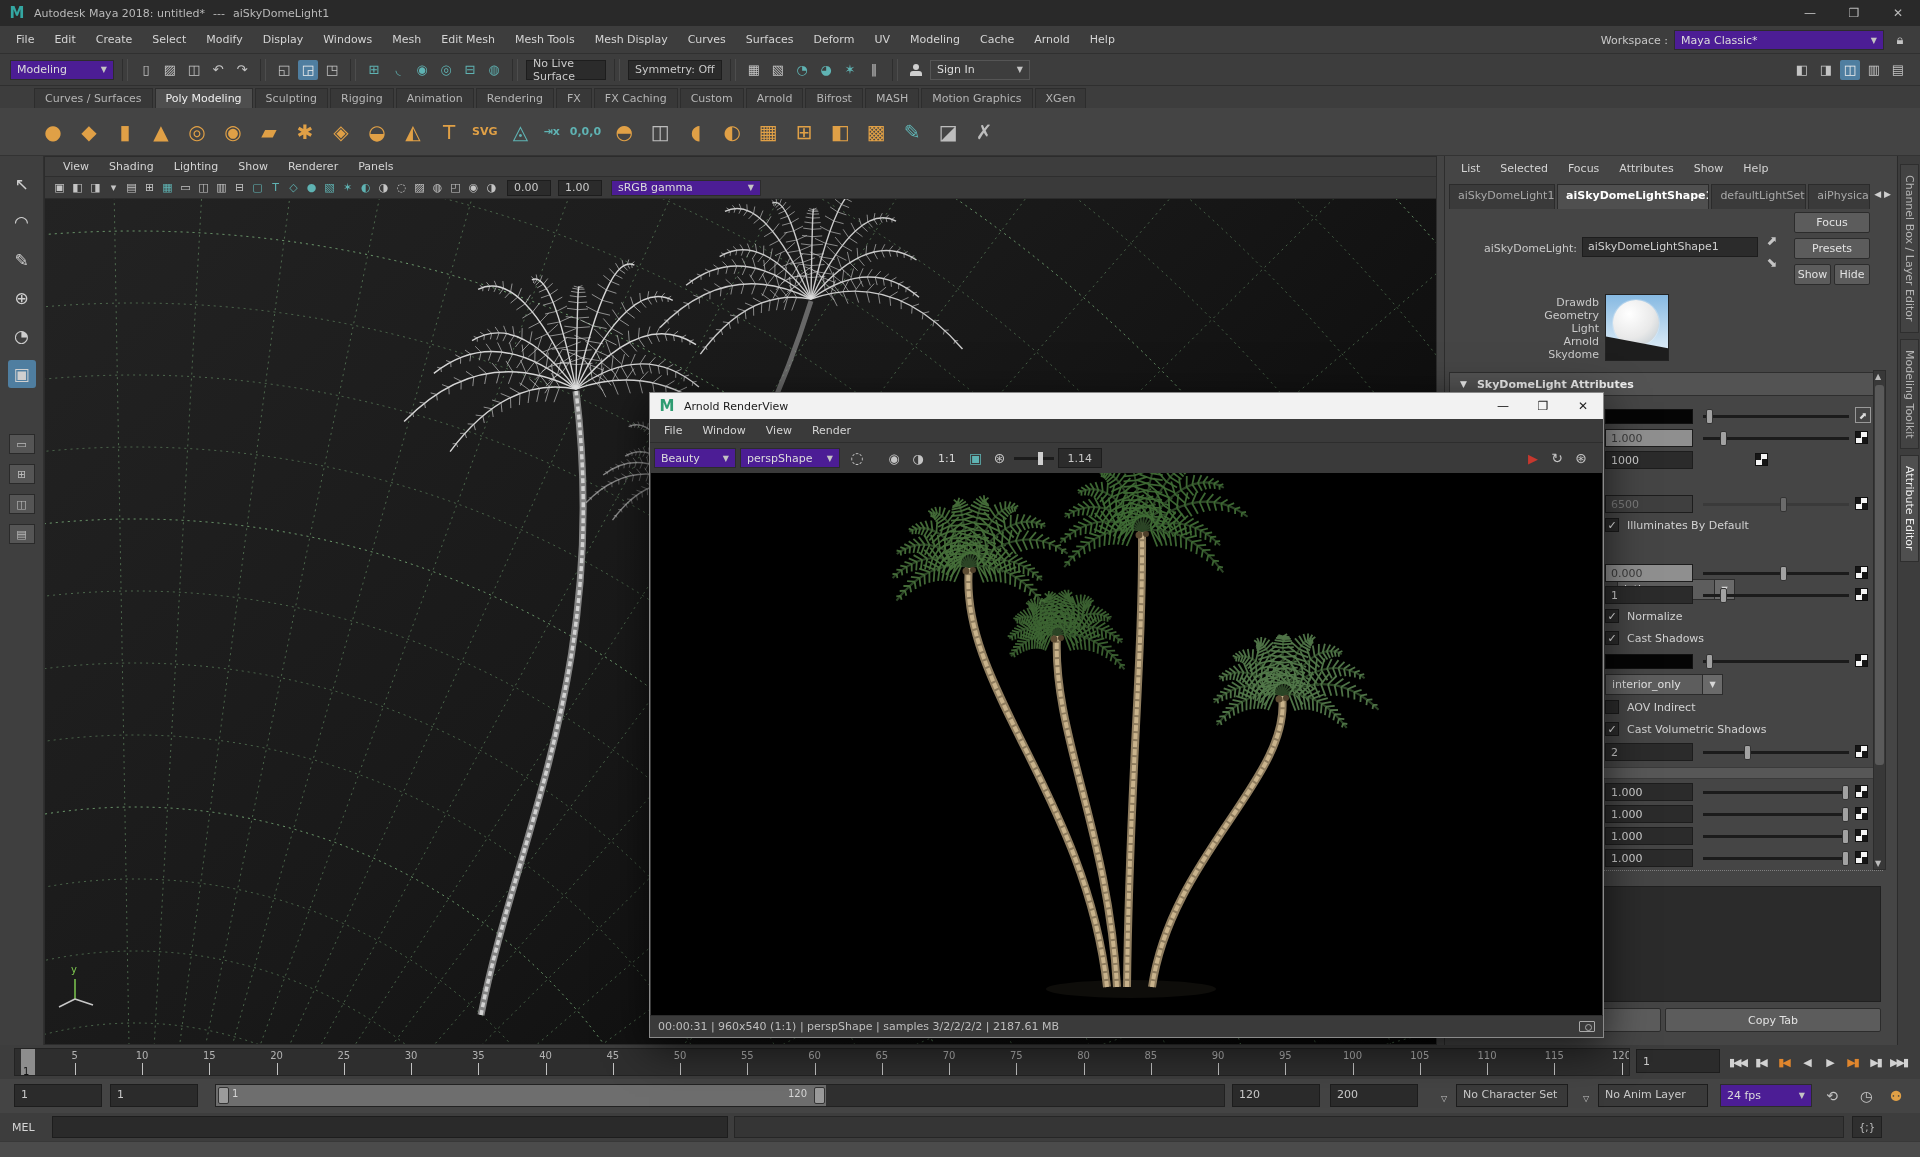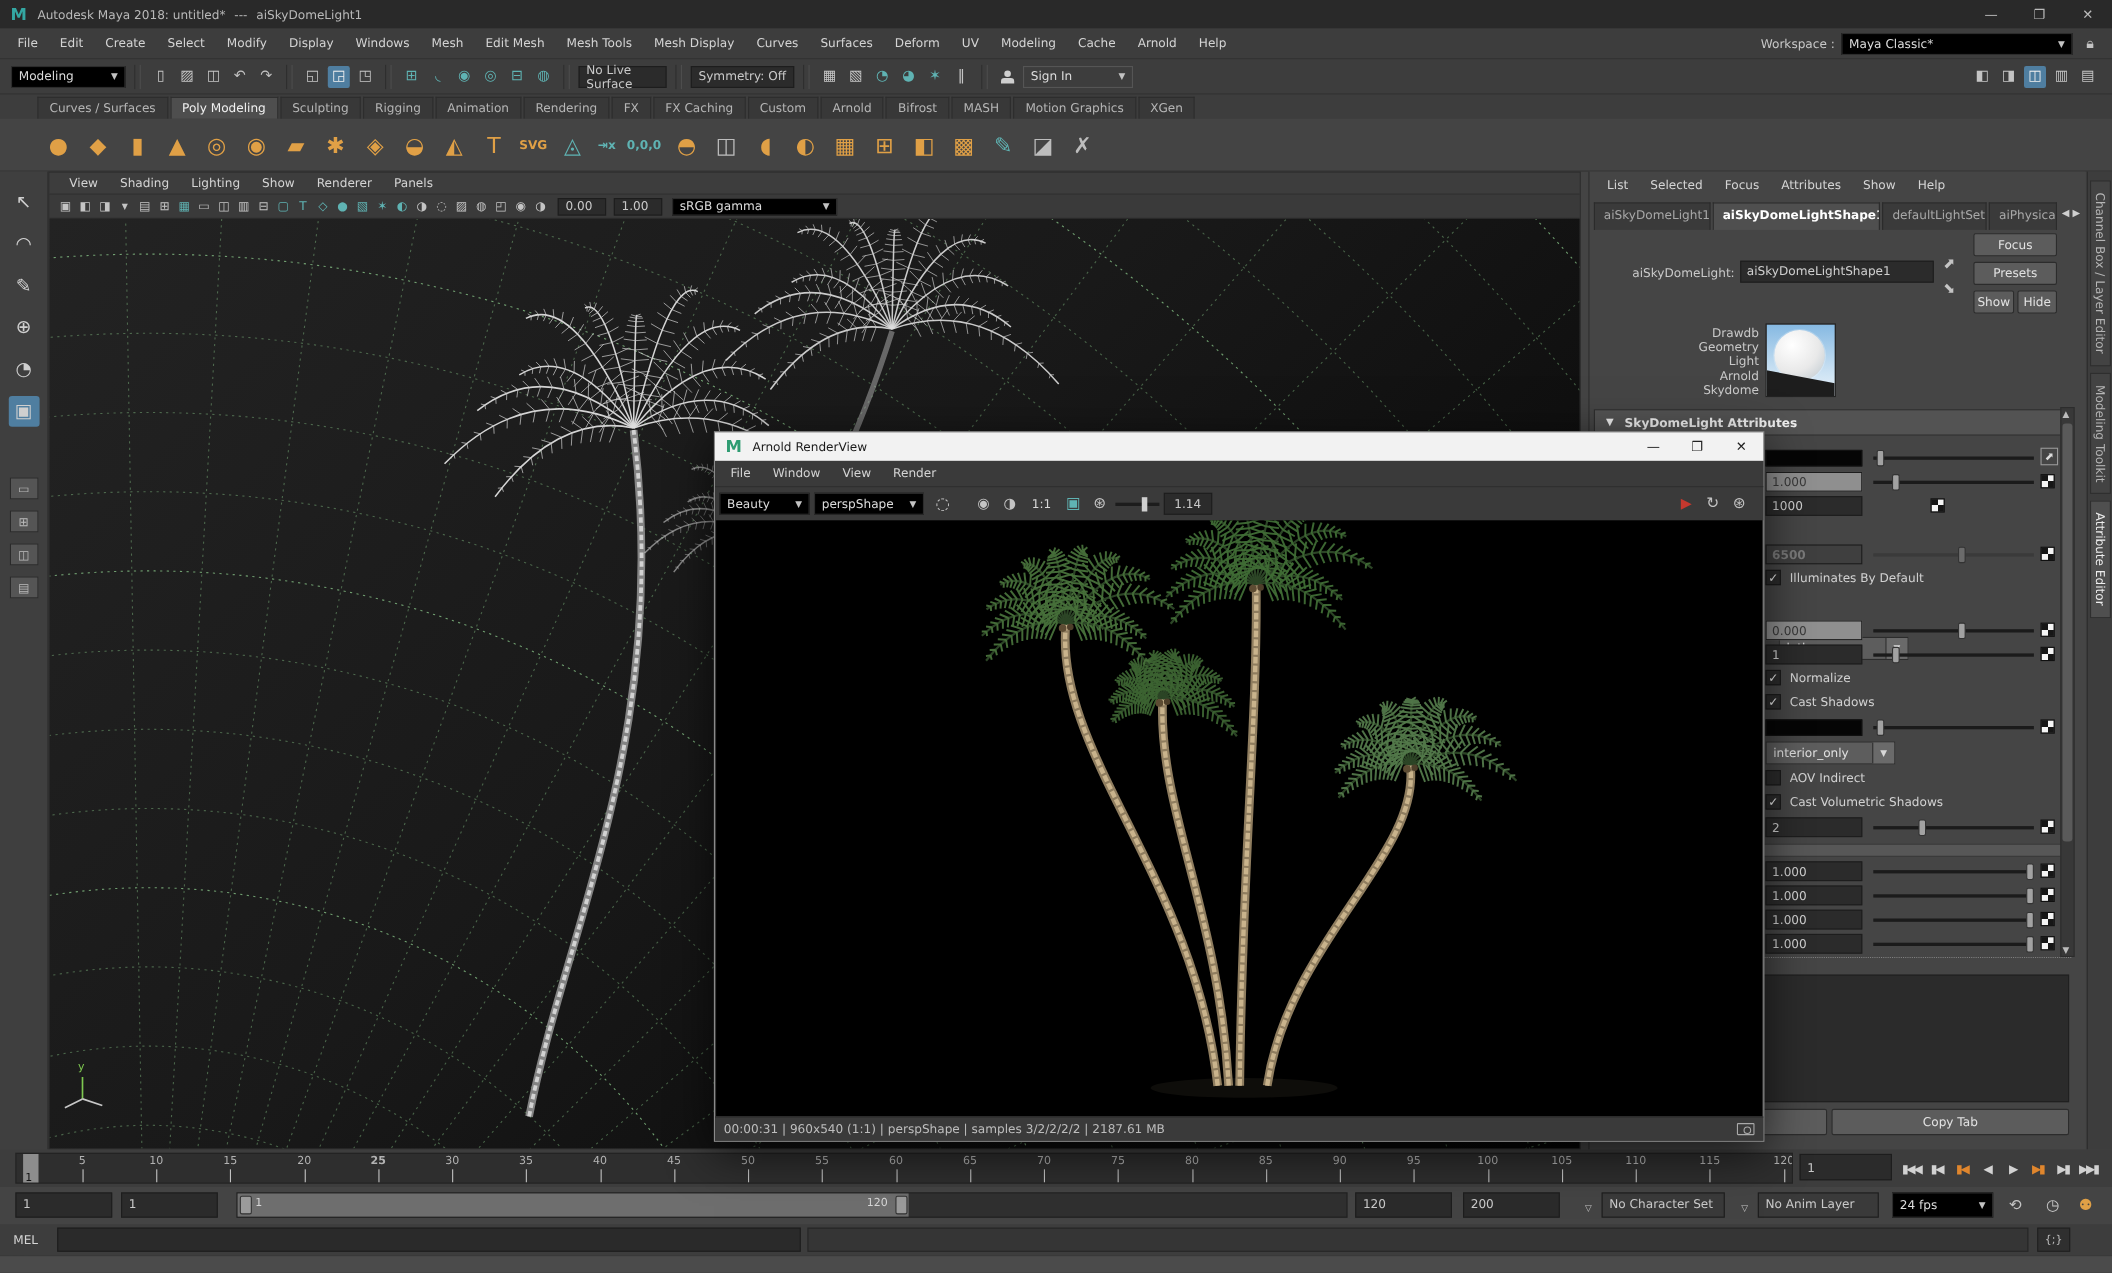--- a/index.html
+++ b/index.html
@@ -8,21 +8,21 @@
   .abs { position:absolute; }
 
   
   #titlebar { left:0; top:0; width:1920px; height:26px; background:#292929; display:flex; align-items:center; padding-left:8px; gap:8px; }
   .maya-m { color:#34a7a2; font-weight:bold; font-size:15px; width:18px; text-align:center; }
   #titlebar .t { color:#b9b9b9; }
   .winbtn { width:44px; height:26px; display:flex; align-items:center; justify-content:center; color:#bbb; font-size:12px; }
   #menubar { left:0; top:26px; width:1920px; height:28px; background:#3d3d3d; border-bottom:1px solid #303030; display:flex; align-items:center; padding-left:6px; }
   .menu-item { padding:4px 10px; color:#d4d4d4; }
   #workspace-area { position:absolute; right:10px; top:26px; height:28px; display:flex; align-items:center; gap:6px; }
-  .dd { background:#000000; border:1px solid #2c2c2c; height:20px; display:flex; align-items:center; padding:0 6px; color:#dcdcdc; position:relative; }
+  .dd { background:#4c1d95; border:1px solid #2c2c2c; height:20px; display:flex; align-items:center; padding:0 6px; color:#dcdcdc; position:relative; }
   .dd .arr { margin-left:auto; padding-left:8px; color:#c3c3c3; font-size:8px; }
 
   #toolbar { left:0; top:54px; width:1920px; height:32px; background:#3d3d3d; border-bottom:1px solid #2f2f2f; display:flex; align-items:center; gap:4px; padding-left:10px; }
   .tb-sep { width:6px; height:22px; border-left:1px solid #2e2e2e; border-right:1px solid #4d4d4d; margin:0 4px; }
   .ico { width:20px; height:20px; display:inline-flex; align-items:center; justify-content:center; font-size:13px; color:#c4c4c4; }
   .ico.teal { color:#5fb3b3; }
   .ico.orange { color:#e0a046; }
   .ico.active { background:#4f7ea0; border-radius:2px; color:#eee; }
   .tfield { background:#2b2b2b; border:1px solid #1d1d1d; color:#c9c9c9; padding:2px 6px; height:20px; display:flex; align-items:center; }
 
@@ -526,21 +526,21 @@
         <div style="position: absolute; left: 160px; top: 1px; width: 88px; height: 18px; background: rgb(143, 143, 143); border: 1px solid rgb(29, 29, 29); padding: 2px 5px; color: rgb(58, 58, 58);">1.000</div>
         <div class="slider-track" style="left: 258px; top: 9px; width: 146px;">
           <div class="slider-handle" style="left: calc(14% - 3px);"></div>
         </div>
         <div class="checker" style="position: absolute; left: 410px; top: 3px;"></div>
       </div>
       <div style="position: absolute; left: 0px; top: 294px; width: 452px; height: 22px; pointer-events: auto;">
         <div style="position: absolute; left: 160px; top: 1px; width: 88px; height: 18px; background: rgb(43, 43, 43); border: 1px solid rgb(29, 29, 29); padding: 2px 5px; color: rgb(207, 207, 207);">1000</div>
         <div class="checker" style="position: absolute; left: 310px; top: 3px;"></div>
       </div>
-      <div style="position: absolute; left: 0px; top: 338px; width: 452px; height: 22px; pointer-events: auto; font-weight: bold;">
+      <div style="position: absolute; left: 0px; top: 338px; width: 452px; height: 22px; pointer-events: auto;">
         <div style="position: absolute; left: 160px; top: 1px; width: 88px; height: 18px; background: rgb(63, 63, 63); border: 1px solid rgb(29, 29, 29); padding: 2px 5px; color: rgb(122, 122, 122);">6500</div>
         <div class="slider-track" style="left: 258px; top: 9px; width: 146px; background: rgb(58, 58, 58);">
           <div class="slider-handle" style="left: calc(55% - 3px); background: rgb(107, 107, 107);"></div>
         </div>
         <div class="checker" style="position: absolute; left: 410px; top: 3px;"></div>
       </div>
       <div style="position: absolute; left: 0px; top: 360px; width: 452px; height: 22px; pointer-events: auto;">
         <div class="cb" style="left: 160px; top: 2px;">✓</div>
         <div style="position: absolute; left: 182px; top: 3px; color: rgb(210, 210, 210);">Illuminates By Default</div>
       </div>
@@ -822,21 +822,21 @@
       <span>1</span>
     </div>
   <div class="tick-label" style="left: 59.8px;">5</div>
       <div class="tick-line" style="left: 59.8px;"></div>
       <div class="tick-label" style="left: 127.05px;">10</div>
       <div class="tick-line" style="left: 127.05px;"></div>
       <div class="tick-label" style="left: 194.3px;">15</div>
       <div class="tick-line" style="left: 194.3px;"></div>
       <div class="tick-label" style="left: 261.55px;">20</div>
       <div class="tick-line" style="left: 261.55px;"></div>
-      <div class="tick-label" style="left: 328.8px; font-weight: bold;">25</div>
+      <div class="tick-label" style="left: 328.8px;">25</div>
       <div class="tick-line" style="left: 328.8px;"></div>
       <div class="tick-label" style="left: 396.05px;">30</div>
       <div class="tick-line" style="left: 396.05px;"></div>
       <div class="tick-label" style="left: 463.3px;">35</div>
       <div class="tick-line" style="left: 463.3px;"></div>
       <div class="tick-label" style="left: 530.55px;">40</div>
       <div class="tick-line" style="left: 530.55px;"></div>
       <div class="tick-label" style="left: 597.8px;">45</div>
       <div class="tick-line" style="left: 597.8px;"></div>
       <div class="tick-label" style="left: 665.05px;">50</div>

